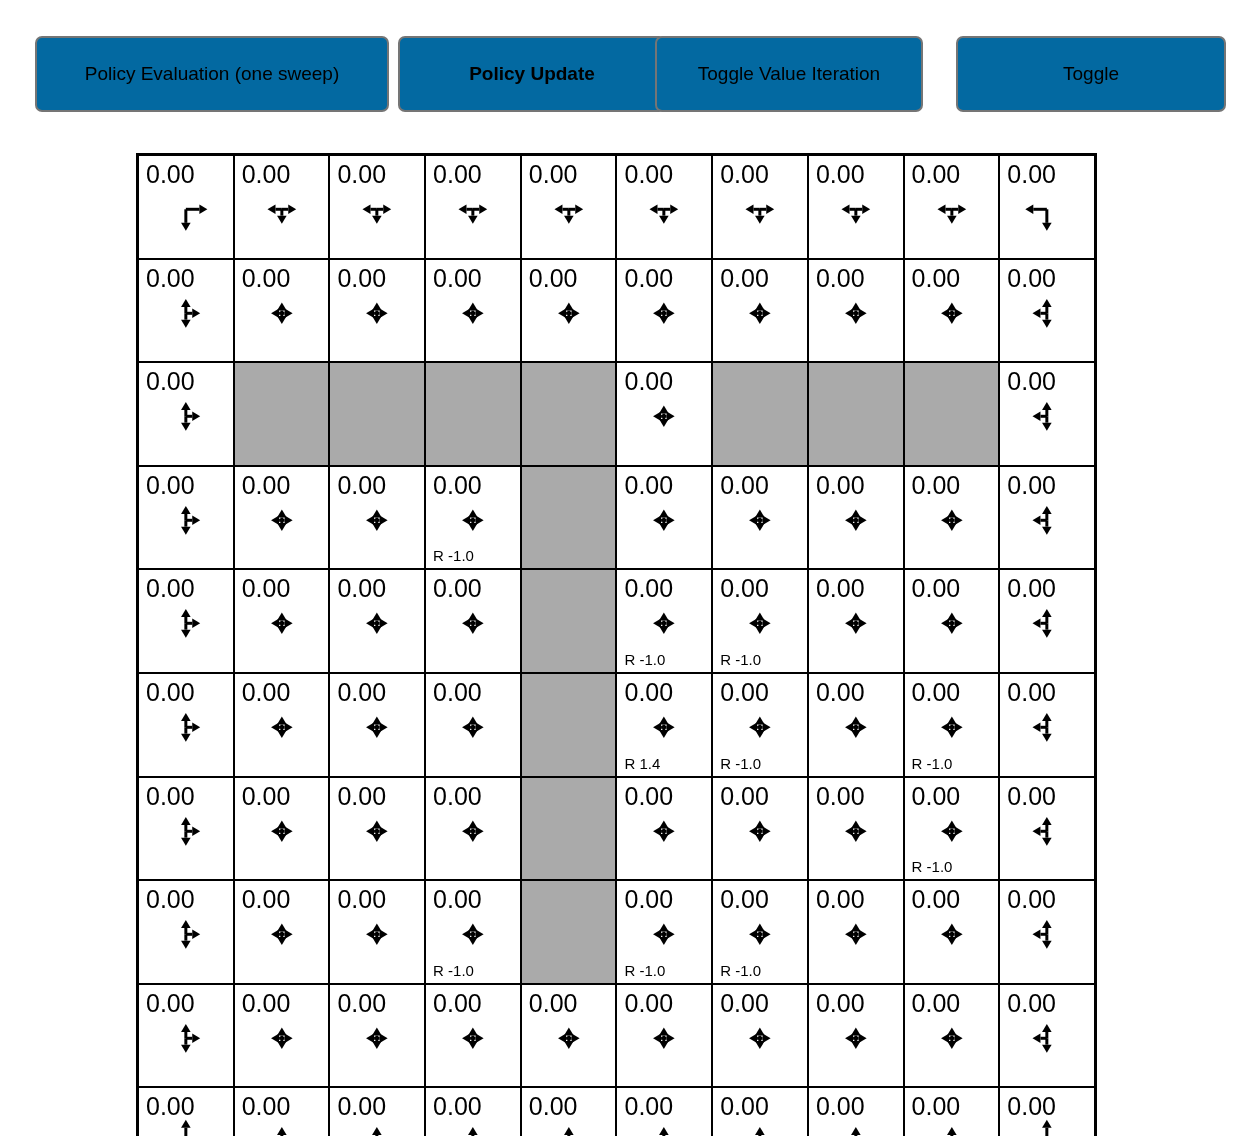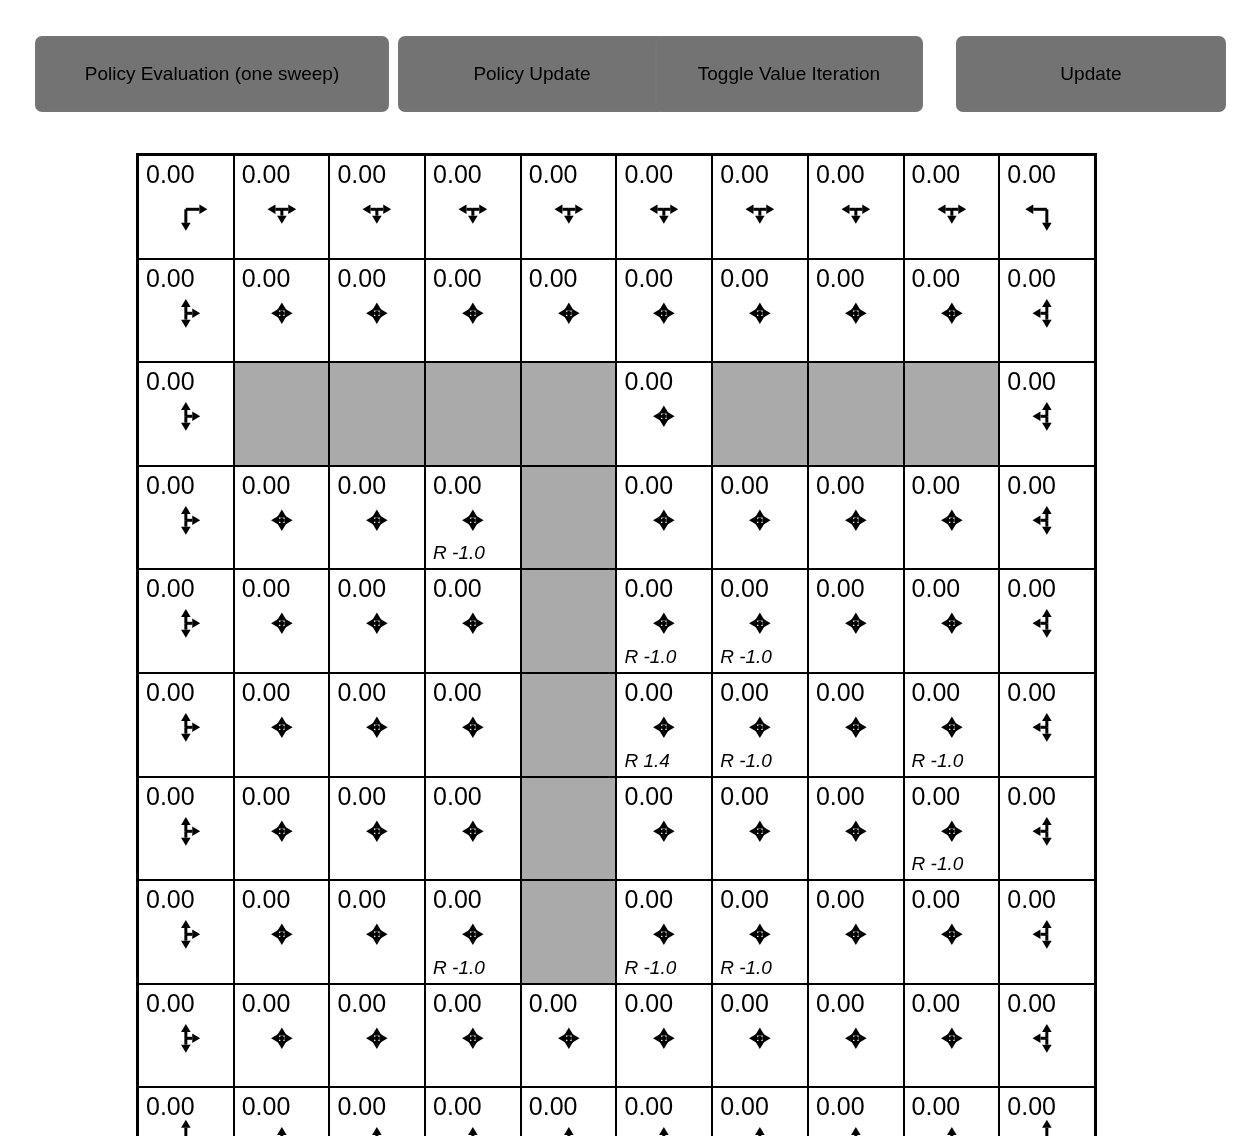--- a/index.html
+++ b/index.html
@@ -3,52 +3,52 @@
 <meta charset="utf-8">
 <style>
   html,body{margin:0;padding:0;}
   body{
     width:1258px;height:1136px;position:relative;background:#ffffff;
     font-family:"Liberation Sans",sans-serif;color:#000;
   }
   .toolbar{position:absolute;left:0;top:0;width:1258px;height:130px;}
   .btn{
     position:absolute;top:36px;height:76px;box-sizing:border-box;
-    background:#737373;border:2px solid #757575;border-radius:7px;
+    background:#0369a1;border:2px solid #757575;border-radius:7px;
     font-family:"Liberation Sans",sans-serif;font-size:19px;color:#000;
     display:flex;align-items:center;justify-content:center;cursor:pointer;
   }
   #btn-0{left:35px;width:354px;}
-  #btn-1{left:398px;width:268px;}
+  #btn-1{left:398px;width:268px;font-weight:bold;}
   #btn-2{left:655px;width:268px;}
   #btn-3{left:956px;width:270px;}
   #grid{
     position:absolute;left:136px;top:153px;width:961px;height:1040px;
     box-sizing:border-box;border:2px solid #000;
     display:grid;grid-template-columns:repeat(10,1fr);grid-template-rows:repeat(10,1fr);
   }
   .cellbox{
     position:relative;box-sizing:border-box;border:1px solid #000;background:#fff;overflow:hidden;
   }
   .val{
     position:absolute;top:5px;left:7px;font-size:25px;line-height:1.05;white-space:nowrap;
   }
   .rw{
-    position:absolute;bottom:4px;left:7px;font-size:19px;white-space:nowrap;font-style:italic;
+    position:absolute;bottom:4px;left:7px;font-size:15px;white-space:nowrap;
   }
   .arrows{position:absolute;left:0;top:0;width:100%;height:100%;}
 </style>
 </head>
 <body>
 
 <div class="toolbar">
   <button id="btn-0" class="btn">Policy Evaluation (one sweep)</button>
   <button id="btn-1" class="btn">Policy Update</button>
   <button id="btn-2" class="btn">Toggle Value Iteration</button>
-  <button id="btn-3" class="btn">Update</button>
+  <button id="btn-3" class="btn">Toggle</button>
 </div>
 
 <div id="grid">
     <div class="cellbox">
       <div class="val">0.00</div>
       <svg viewBox="0 0 94 93" class="arrows">
         <line x1="47" y1="49" x2="60.6" y2="49" stroke="#000000" stroke-width="3"></line>
         <polygon points="68.6,49 60.6,53.8 60.6,44.2" fill="#000000"></polygon>
         <line x1="47" y1="49" x2="47" y2="62.6" stroke="#000000" stroke-width="3"></line>
         <polygon points="47,70.6 42.2,62.6 51.8,62.6" fill="#000000"></polygon>

